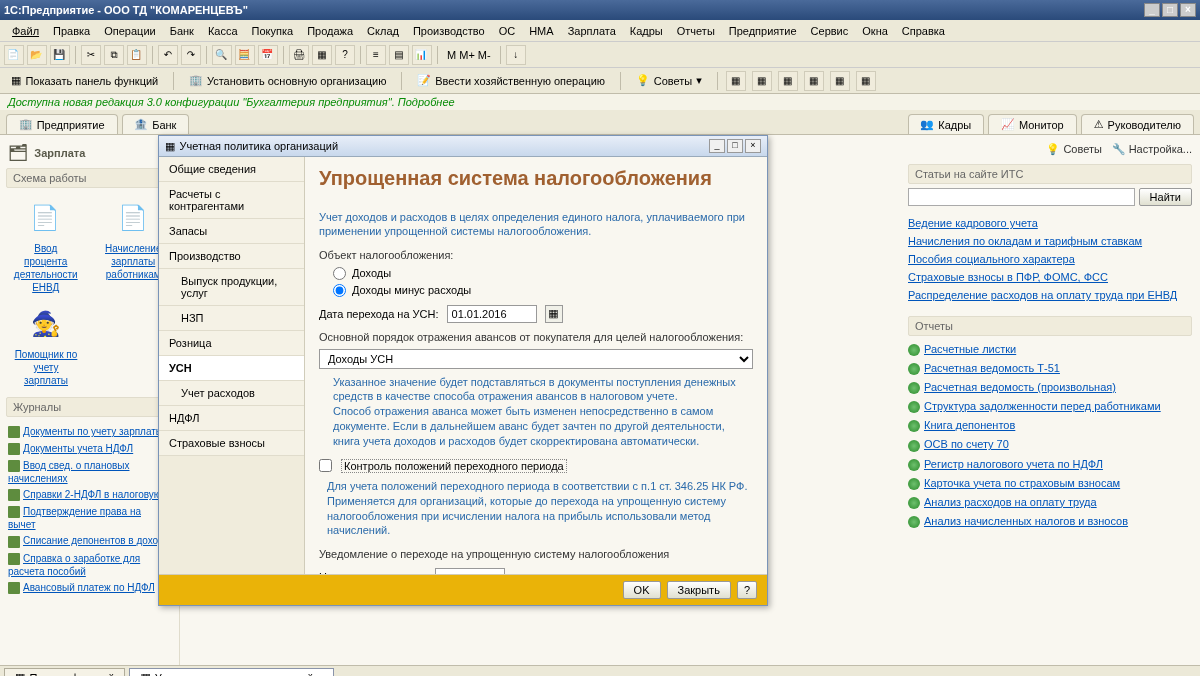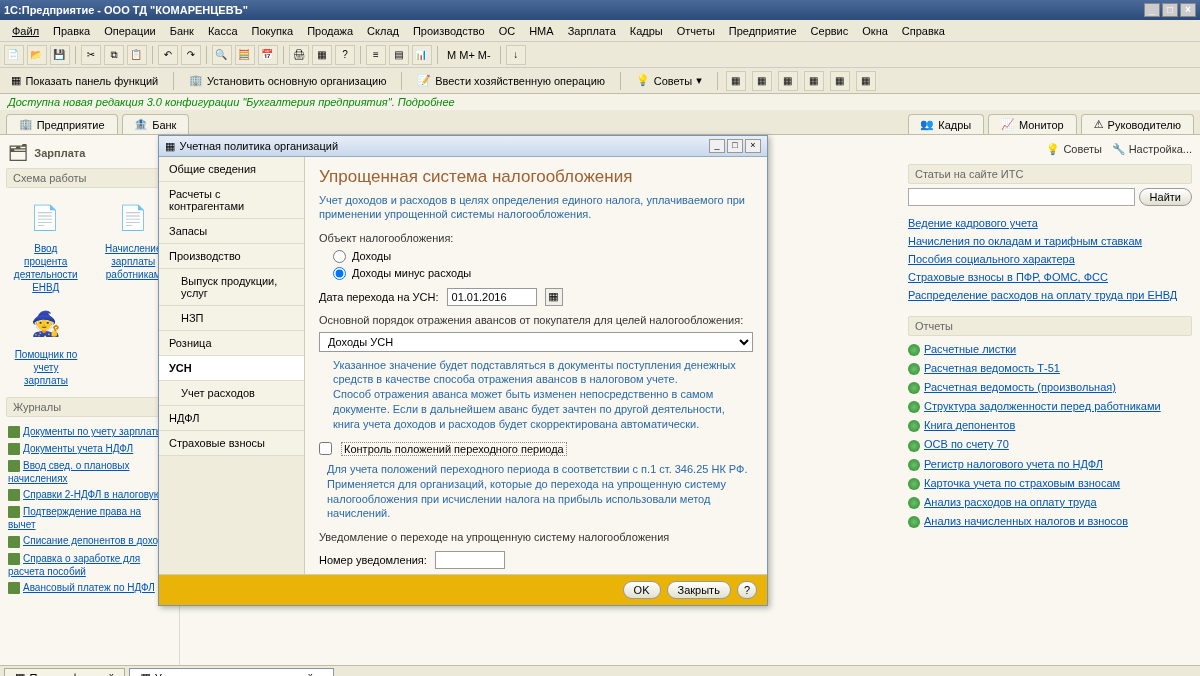--- a/index.html
+++ b/index.html
@@ -29,38 +29,38 @@
 .journal-list{list-style:none;margin-top:4px}
 .journal-list li{padding:2px 0}
 .journal-list a{color:#0055bb;text-decoration:underline;font-size:10px}
 .jicon{display:inline-block;width:12px;height:12px;background:#5e8c3e;margin-right:3px;vertical-align:middle;border-radius:1px}
 .right-panel{width:300px;padding:8px;margin-left:auto}
 .rp-top{display:flex;gap:10px;justify-content:flex-end;margin-bottom:8px}
 .rp-link{color:#333;cursor:pointer}
 .rp-section{background:#f0ecdc;padding:3px 6px;border:1px solid #e0dccc;border-radius:2px;color:#666;margin-bottom:4px}
 .search-row{display:flex;gap:4px;margin-bottom:8px}
 .search-input{flex:1;border:1px solid #aaa;padding:2px 4px;background:#fff}
-.btn{background:linear-gradient(#fff,#e0e0d0);border:1px solid #999;padding:2px 10px;cursor:pointer;border-radius:9px}
+.btn{background:linear-gradient(#fff,#e0e0d0);border:1px solid #999;padding:2px 10px;cursor:pointer;border-radius:2px}
 .link-list{list-style:none}
 .link-list li{padding:3px 0}
 .link-list a{color:#0055bb;text-decoration:underline}
 .bullet{display:inline-block;width:12px;height:12px;border-radius:50%;background:radial-gradient(#6ec06e,#2a8a2a);margin-right:4px;vertical-align:middle}
 
 .dialog{position:absolute;left:158px;top:0;width:610px;background:#f5f3e8;border:1px solid #7a94b8;box-shadow:2px 2px 6px rgba(0,0,0,.3);z-index:100}
 .dialog-title{background:linear-gradient(#e8eef8,#c8d8ec);padding:3px 6px;display:flex;align-items:center;justify-content:space-between;border-bottom:1px solid #9ab}
 .dialog-title-left{display:flex;align-items:center;gap:4px}
 .dialog-btns{display:flex;gap:2px}
 .dlg-btn{width:16px;height:14px;background:#f0f0f0;border:1px solid #999;font-size:9px;text-align:center;cursor:pointer}
 .dialog-body{display:flex;height:417px}
 .dialog-nav{width:146px;background:#f0ecdc;border-right:1px solid #d0ccba}
 .nav-item{padding:6px 10px;border-bottom:1px solid #e0dccc;cursor:pointer;background:#f5f2e6}
 .nav-item.indent{padding-left:22px}
 .nav-item.active{background:#fff;font-weight:bold}
 .dialog-content{flex:1;padding:10px 14px;background:#f9f7f0;overflow:auto}
-.dlg-h1{font-size:17px;color:#a06030;font-weight:normal;margin-bottom:6px}
+.dlg-h1{font-size:20px;color:#a06030;font-weight:bold;margin-bottom:20px}
 .dlg-desc{color:#2a6aaa;margin-bottom:10px;line-height:1.3}
 .dlg-label{color:#333;margin:6px 0}
 .radio-row{margin:4px 0 4px 14px;display:flex;align-items:center;gap:6px}
 .radio-row input{margin:0}
 .field-row{display:flex;align-items:center;gap:8px;margin:8px 0}
 .date-input{border:1px solid #999;padding:2px 4px;width:90px;background:#fff}
 .date-btn{width:18px;height:18px;border:1px solid #999;background:#f0f0e8;cursor:pointer}
 .select{width:100%;border:1px solid #999;padding:2px 4px;background:#fff}
 .note{color:#2a6aaa;margin:6px 0 10px 14px;line-height:1.35}
 .chk-row{display:flex;align-items:flex-start;gap:9px;margin:4px 0}

